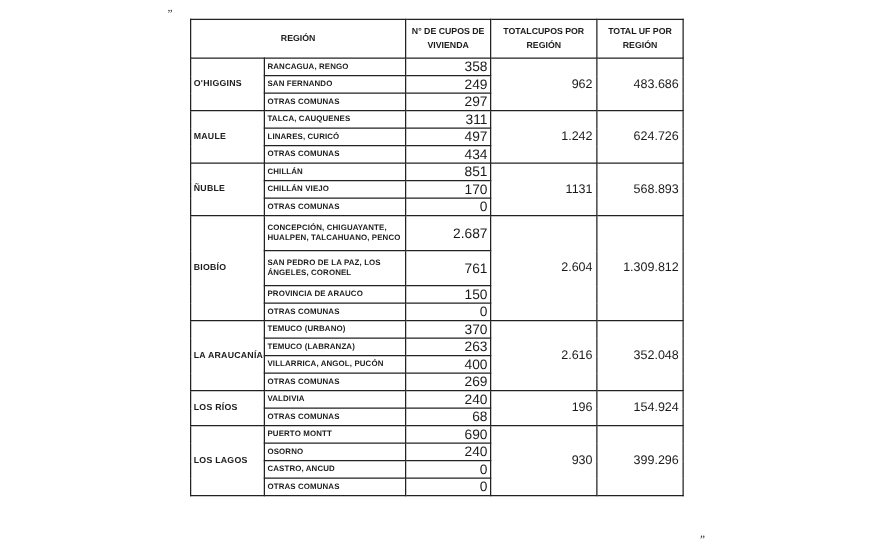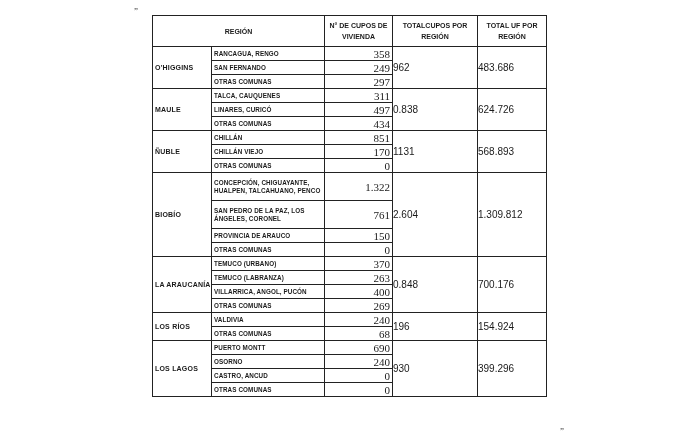--- a/index.html
+++ b/index.html
@@ -6,22 +6,22 @@
   body { width:700px; height:441px; background:#ffffff; position:relative; overflow:hidden;
          font-family:"Liberation Sans", sans-serif; color:#1a1a1a; }
   .mark { position:absolute; font-family:"Liberation Serif", serif; font-size:9px; color:#333; }
   #mark-tl { left:134px; top:1px; }
   #mark-br { left:560px; top:426px; }
   table { position:absolute; left:152px; top:15px; border-collapse:collapse; table-layout:fixed; }
   td, th { border:1px solid #222; padding:0; }
   th { font-size:7px; font-weight:bold; text-align:center; line-height:11px; height:30px; }
   .region { font-size:7px; font-weight:bold; padding-left:2px; text-align:left; letter-spacing:0.2px; }
   .comuna { font-size:6.3px; font-weight:bold; padding-left:2px; text-align:left; letter-spacing:0.1px; line-height:8px; }
-  .cupos { font-size:11px; text-align:right; padding-right:2px; font-family:Liberation Serif, serif; }
-  .total { font-size:10px; padding-right:3px; }
+  .cupos { font-size:11px; text-align:right; padding-right:2px; font-family:Liberation Sans, sans-serif; }
+  .total { font-size:10px; text-align:right; padding-right:3px; }
   tr.r { height:14px; }
   tr.r2 { height:28px; }
   col.c1 { width:59px; } col.c2 { width:113px; } col.c3 { width:68px; } col.c4 { width:85px; } col.c5 { width:69px; }
 </style>
 </head>
 <body>
 
 <div class="mark" id="mark-tl">„</div>
 <div class="mark" id="mark-br">”</div>
 
@@ -54,21 +54,21 @@
         <td class="cupos">249</td>
       </tr>
       <tr class="r">
         <td class="comuna">OTRAS COMUNAS</td>
         <td class="cupos">297</td>
       </tr>
       <tr class="r">
         <td class="region" rowspan="3">MAULE</td>
         <td class="comuna">TALCA, CAUQUENES</td>
         <td class="cupos">311</td>
-        <td class="total" rowspan="3">0.838</td>
+        <td class="total" rowspan="3">1.242</td>
         <td class="total" rowspan="3">624.726</td>
       </tr>
       <tr class="r">
         <td class="comuna">LINARES, CURICÓ</td>
         <td class="cupos">497</td>
       </tr>
       <tr class="r">
         <td class="comuna">OTRAS COMUNAS</td>
         <td class="cupos">434</td>
       </tr>
@@ -83,42 +83,42 @@
         <td class="comuna">CHILLÁN VIEJO</td>
         <td class="cupos">170</td>
       </tr>
       <tr class="r">
         <td class="comuna">OTRAS COMUNAS</td>
         <td class="cupos">0</td>
       </tr>
       <tr class="r2">
         <td class="region" rowspan="4">BIOBÍO</td>
         <td class="comuna">CONCEPCIÓN, CHIGUAYANTE, HUALPEN, TALCAHUANO, PENCO</td>
-        <td class="cupos">1.322</td>
+        <td class="cupos">2.687</td>
         <td class="total" rowspan="4">2.604</td>
         <td class="total" rowspan="4">1.309.812</td>
       </tr>
       <tr class="r2">
         <td class="comuna">SAN PEDRO DE LA PAZ, LOS ÁNGELES, CORONEL</td>
         <td class="cupos">761</td>
       </tr>
       <tr class="r">
         <td class="comuna">PROVINCIA DE ARAUCO</td>
         <td class="cupos">150</td>
       </tr>
       <tr class="r">
         <td class="comuna">OTRAS COMUNAS</td>
         <td class="cupos">0</td>
       </tr>
       <tr class="r">
         <td class="region" rowspan="4">LA ARAUCANÍA</td>
         <td class="comuna">TEMUCO (URBANO)</td>
         <td class="cupos">370</td>
-        <td class="total" rowspan="4">0.848</td>
-        <td class="total" rowspan="4">700.176</td>
+        <td class="total" rowspan="4">2.616</td>
+        <td class="total" rowspan="4">352.048</td>
       </tr>
       <tr class="r">
         <td class="comuna">TEMUCO (LABRANZA)</td>
         <td class="cupos">263</td>
       </tr>
       <tr class="r">
         <td class="comuna">VILLARRICA, ANGOL, PUCÓN</td>
         <td class="cupos">400</td>
       </tr>
       <tr class="r">

